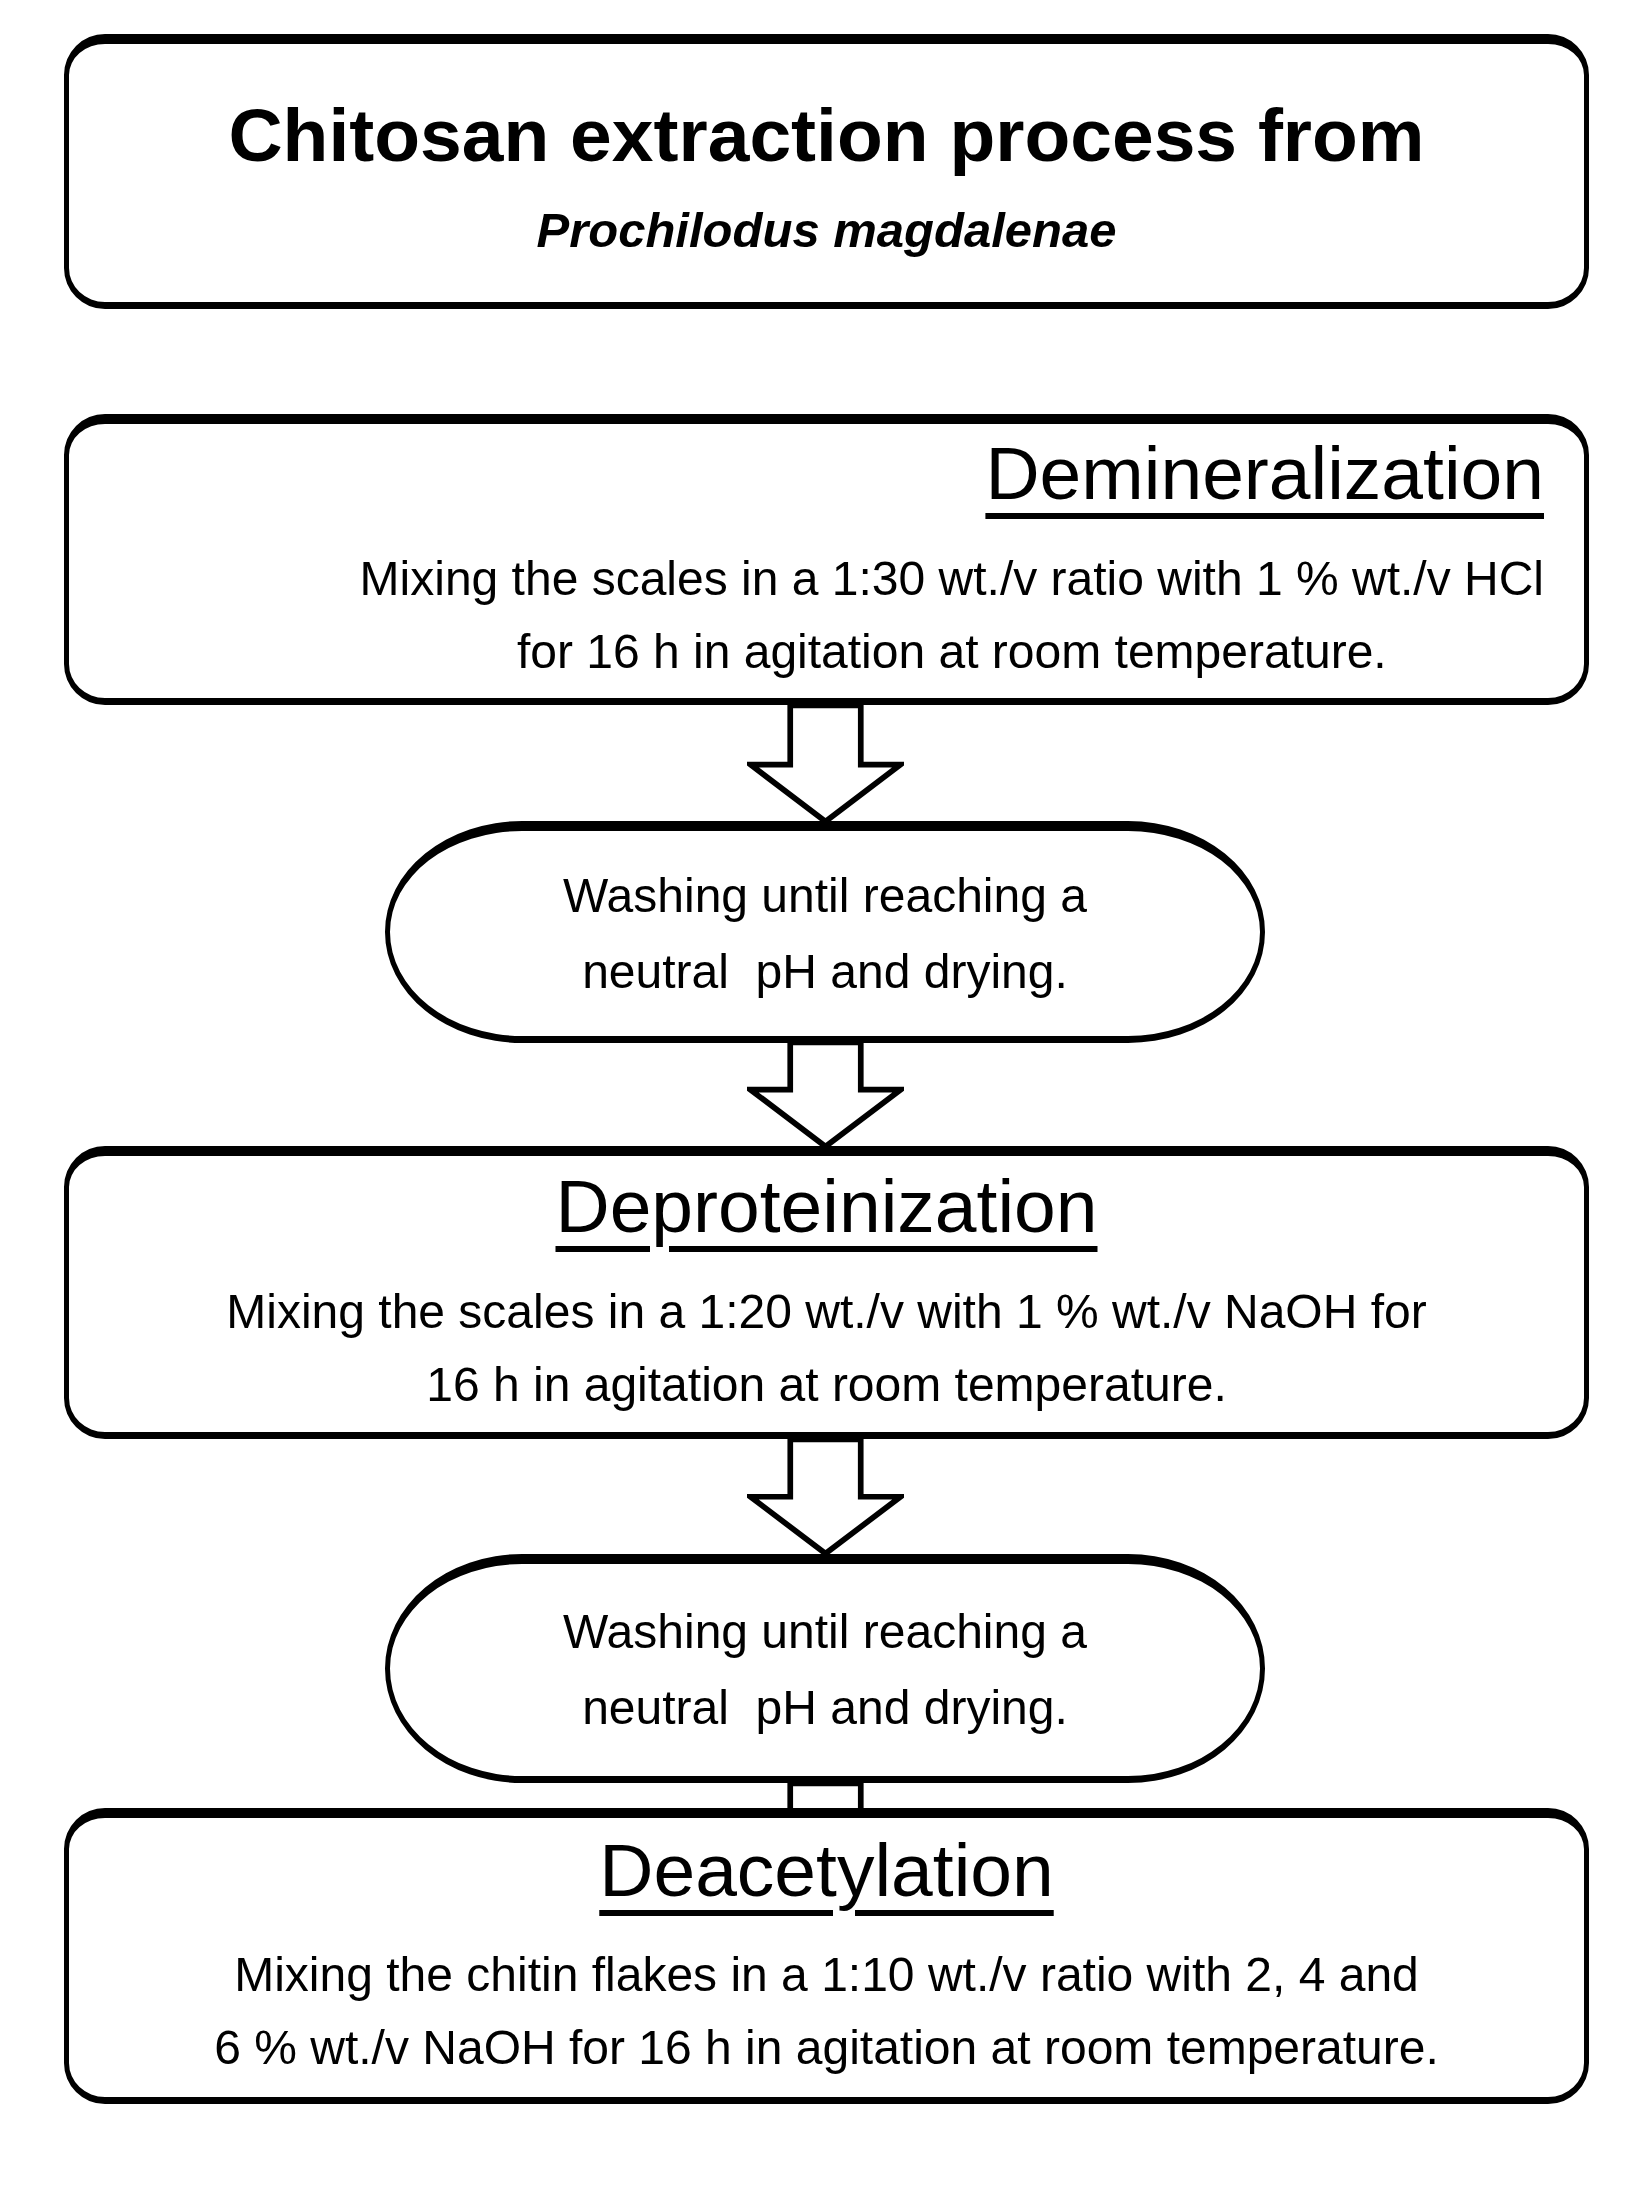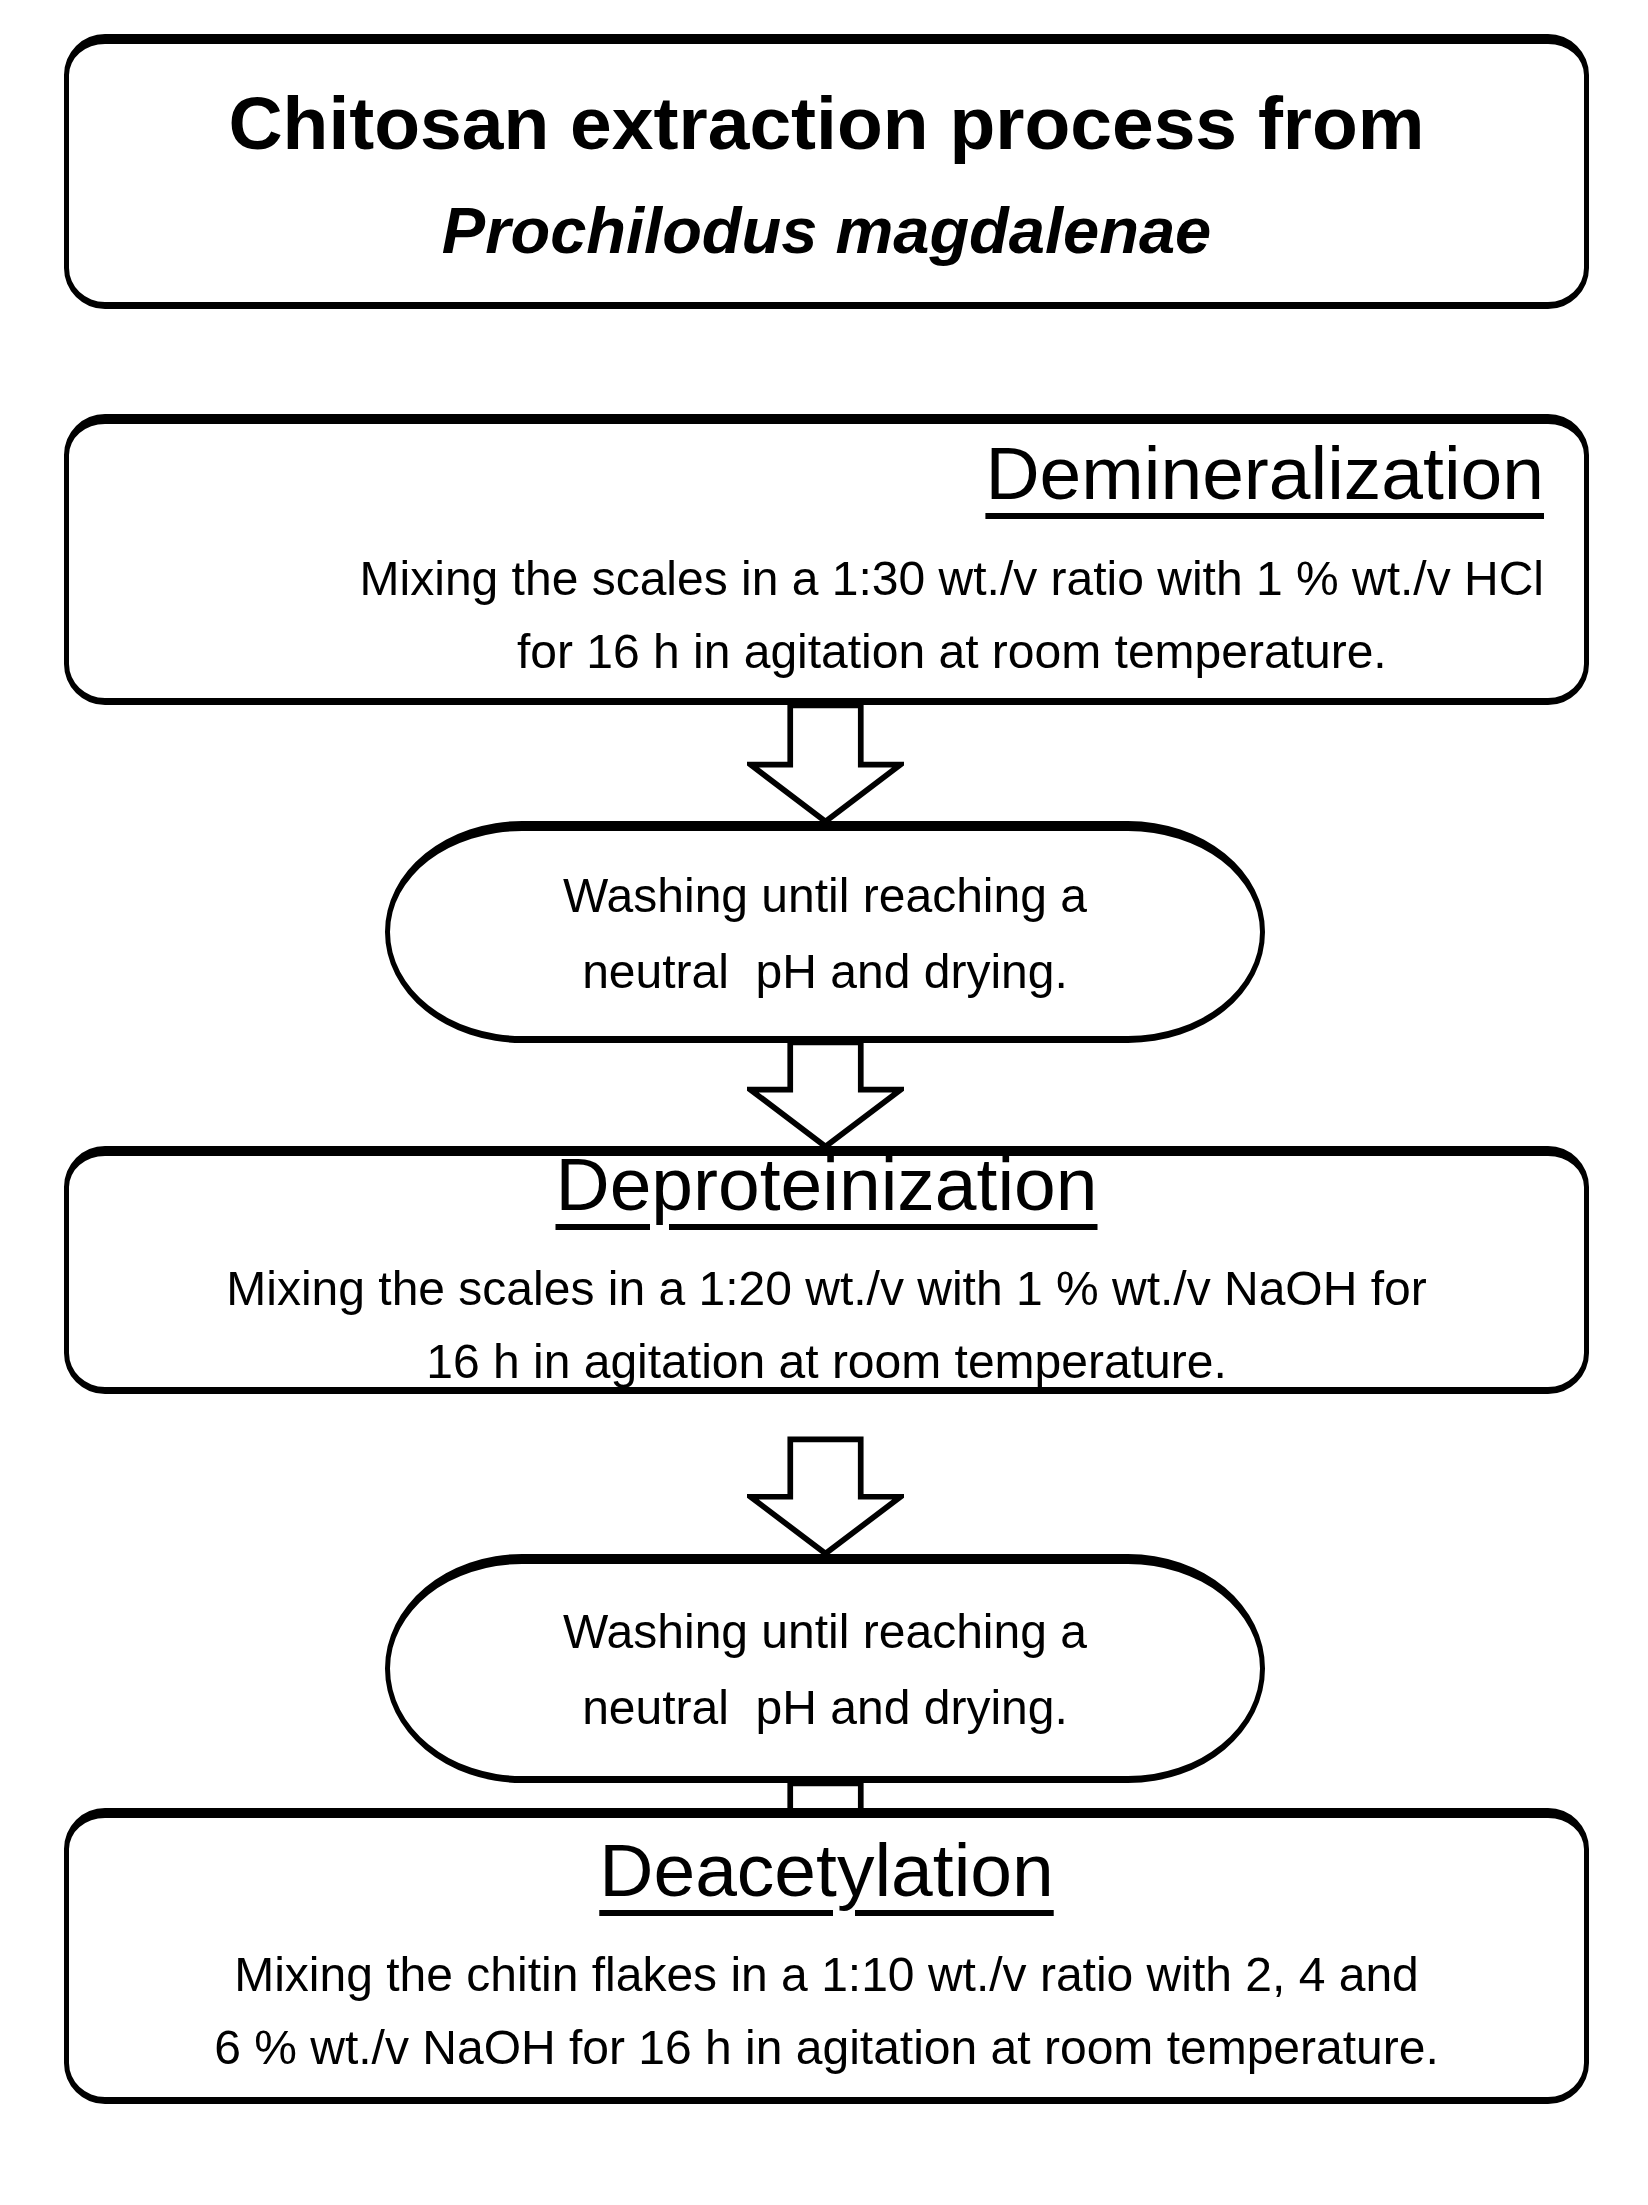--- a/index.html
+++ b/index.html
@@ -46,30 +46,30 @@
   }
   
   .title-box { top: 34px; height: 275px; }
   .title-line1 {
     font-size: 75px;
     font-weight: 700;
     line-height: 1.55;
     white-space: nowrap;
   }
   .title-line2 {
-    font-size: 65px;
+    font-size: 49px;
     font-weight: 700;
     font-style: italic;
     line-height: 1.55;
     white-space: nowrap;
   }
   
   .step-box { padding: 5.7px 40px 15px 40px; }
   #step-demineralization { top: 414px;  height: 291px; align-items: flex-end; }
-  #step-deproteinization { top: 1146px; height: 248px; }
+  #step-deproteinization { top: 1146px; height: 293px; }
   #step-deacetylation    { top: 1808px; height: 296px; }
   .step-heading {
     font-size: 75px;
     font-weight: 400;
     line-height: 1.32;
     margin-bottom: 19.3px;
   }
   .step-heading .u {
     text-decoration: underline;
     text-decoration-thickness: 6.3px;

